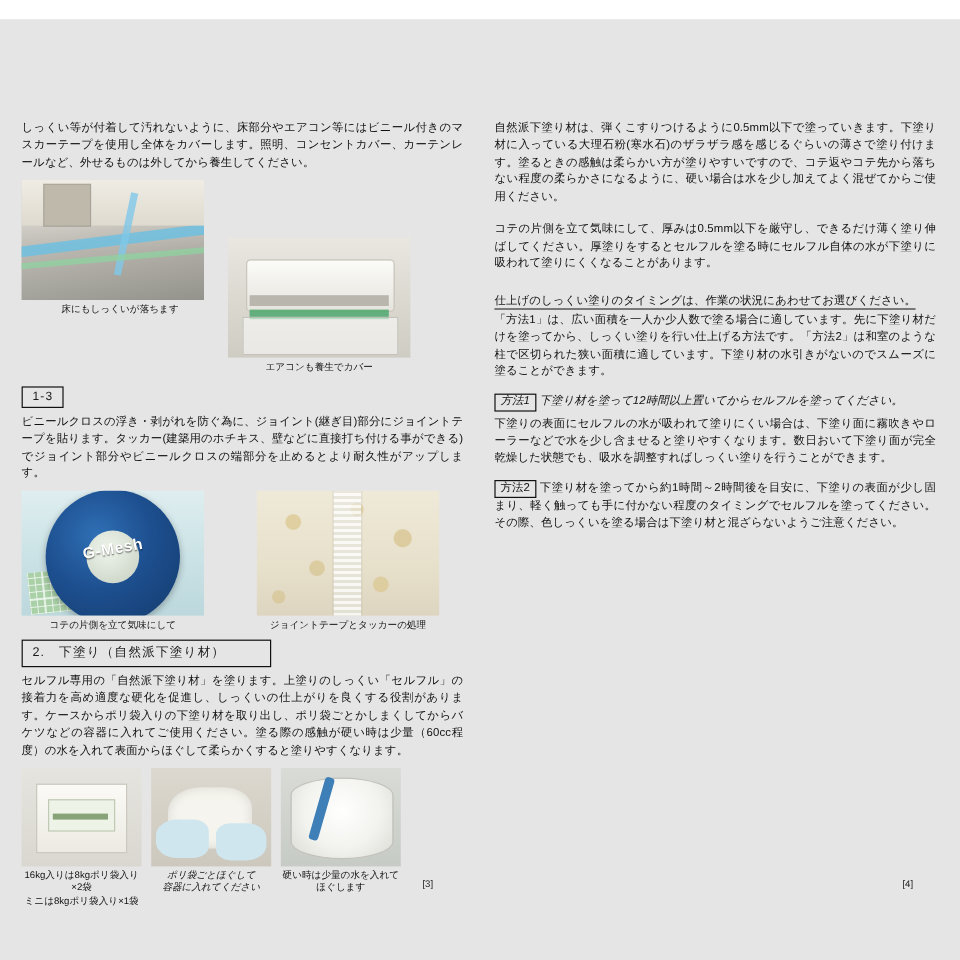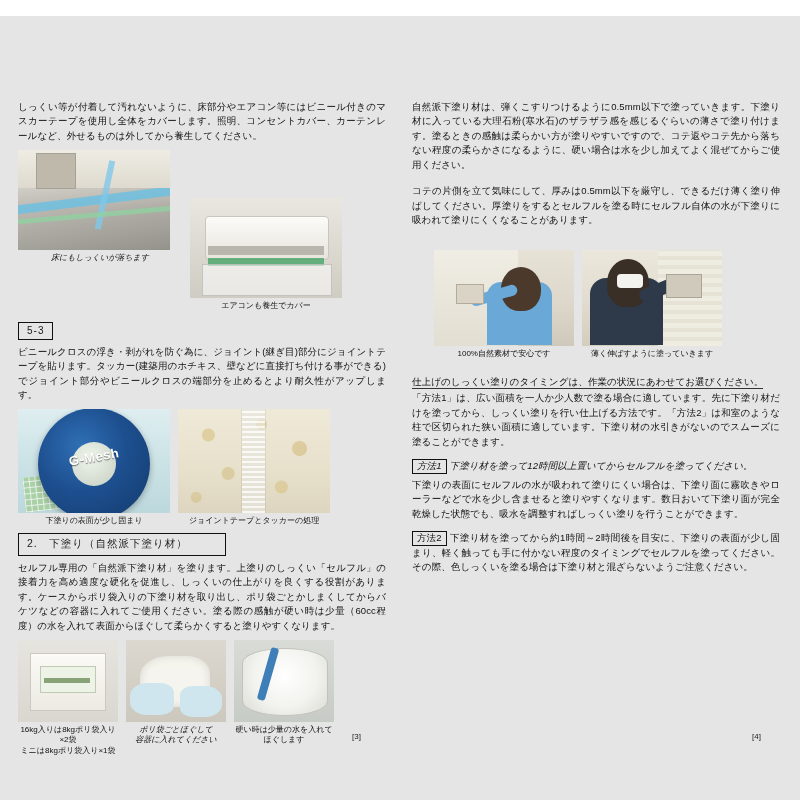--- a/index.html
+++ b/index.html
@@ -326,53 +326,53 @@
 </head>
 <body>
 
 <div class="page">
 
   <div class="col col-left">
 
     <p>しっくい等が付着して汚れないように、床部分やエアコン等にはビニール付きのマスカーテープを使用し全体をカバーします。照明、コンセントカバー、カーテンレールなど、外せるものは外してから養生してください。</p>
 
     <div class="imgrow">
-      <div class="cap-wrap" style="width:164px;font-style:italic;">
+      <div class="cap-wrap" style="width:164px;">
         <div class="imgbox ph-floor" style="width:152px;height:100px;">
           <div class="wall"></div>
             <div class="door"></div>
             <div class="tapev"></div>
         </div>
         <div class="small-cap">床にもしっくいが落ちます</div>
       </div>
       <div class="cap-wrap" style="width:152px;margin-top:48px;">
         <div class="imgbox ph-ac" style="width:152px;height:100px;">
           <div class="unit"></div>
             <div class="vent"></div>
             <div class="green"></div>
             <div class="sheet"></div>
         </div>
         <div class="small-cap">エアコンも養生でカバー</div>
       </div>
     </div>
 
-    <div class="boxhead">5-3</div>
+    <div class="boxhead">1-3</div>
     <p>ビニールクロスの浮き・剥がれを防ぐ為に、ジョイント(継ぎ目)部分にジョイントテープを貼ります。タッカー(建築用のホチキス、壁などに直接打ち付ける事ができる)でジョイント部分やビニールクロスの端部分を止めるとより耐久性がアップします。</p>
 
     <div class="imgrow">
       <div class="cap-wrap" style="width:152px;">
         <div class="imgbox ph-tape" style="width:152px;height:104px;">
           <div class="mesh"></div>
           <div class="roll-out"></div>
           <div class="roll-in"></div>
           <div class="label">G-Mesh</div>
         </div>
-        <div class="small-cap">下塗りの表面が少し固まり</div>
-      </div>
-      <div class="cap-wrap" style="width:152px;">
+        <div class="small-cap">コテの片側を立て気味にして</div>
+      </div>
+      <div class="cap-wrap" style="width:152px;margin-left:36px;">
         <div class="imgbox ph-wall" style="width:152px;height:104px;">
           <div class="floral"></div>
             <div class="strip"></div>
         </div>
         <div class="small-cap">ジョイントテープとタッカーの処理</div>
       </div>
     </div>
 
     <div class="boxhead wide" style="width:190px;">2.　下塗り（自然派下塗り材）</div>
     <p>セルフル専用の「自然派下塗り材」を塗ります。上塗りのしっくい「セルフル」の接着力を高め適度な硬化を促進し、しっくいの仕上がりを良くする役割があります。ケースからポリ袋入りの下塗り材を取り出し、ポリ袋ごとかしまくしてからバケツなどの容器に入れてご使用ください。塗る際の感触が硬い時は少量（60cc程度）の水を入れて表面からほぐして柔らかくすると塗りやすくなります。</p>
@@ -405,43 +405,20 @@
 ほぐします</div>
       </div>
     </div>
   </div>
 
   <div class="col col-right">
 
     <p>自然派下塗り材は、弾くこすりつけるように0.5mm以下で塗っていきます。下塗り材に入っている大理石粉(寒水石)のザラザラ感を感じるぐらいの薄さで塗り付けます。塗るときの感触は柔らかい方が塗りやすいですので、コテ返やコテ先から落ちない程度の柔らかさになるように、硬い場合は水を少し加えてよく混ぜてからご使用ください。</p>
     <p style="margin-top:12px;">コテの片側を立て気味にして、厚みは0.5mm以下を厳守し、できるだけ薄く塗り伸ばしてください。厚塗りをするとセルフルを塗る時にセルフル自体の水が下塗りに吸われて塗りにくくなることがあります。</p>
 
-    <div class="imgrow" style="margin-top:22px;">
-      <div class="cap-wrap" style="width:140px;margin-left:22px;">
-        <div class="imgbox ph-child" style="width:140px;height:96px;">
-          <div class="wallpanel"></div>
-            <div class="body"></div>
-            <div class="head"></div>
-            <div class="arm"></div>
-            <div class="tool"></div>
-        </div>
-        <div class="small-cap">100%自然素材で安心です</div>
-      </div>
-      <div class="cap-wrap" style="width:140px;">
-        <div class="imgbox ph-adult" style="width:140px;height:96px;">
-          <div class="wallpanel"></div>
-            <div class="body"></div>
-            <div class="head"></div>
-            <div class="mask"></div>
-            <div class="arm"></div>
-            <div class="trowel"></div>
-        </div>
-        <div class="small-cap">薄く伸ばすように塗っていきます</div>
-      </div>
-    </div>
 
     <p style="margin-top:16px;margin-bottom:2px;">
       <span class="underline-head">仕上げのしっくい塗りのタイミングは、作業の状況にあわせてお選びください。</span>
     </p>
     <p>「方法1」は、広い面積を一人か少人数で塗る場合に適しています。先に下塗り材だけを塗ってから、しっくい塗りを行い仕上げる方法です。「方法2」は和室のような柱で区切られた狭い面積に適しています。下塗り材の水引きがないのでスムーズに塗ることができます。</p>
 
     <p class="para-hang" style="margin-top:10px;font-style:italic;">
       <span class="inline-box">方法1</span><span>下塗り材を塗って12時間以上置いてからセルフルを塗ってください。</span>
     </p>
     <p style="margin-top:-4px;">下塗りの表面にセルフルの水が吸われて塗りにくい場合は、下塗り面に霧吹きやローラーなどで水を少し含ませると塗りやすくなります。数日おいて下塗り面が完全乾燥した状態でも、吸水を調整すればしっくい塗りを行うことができます。</p>

